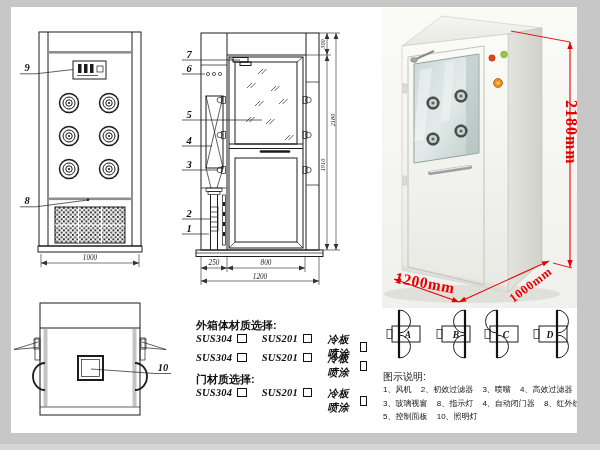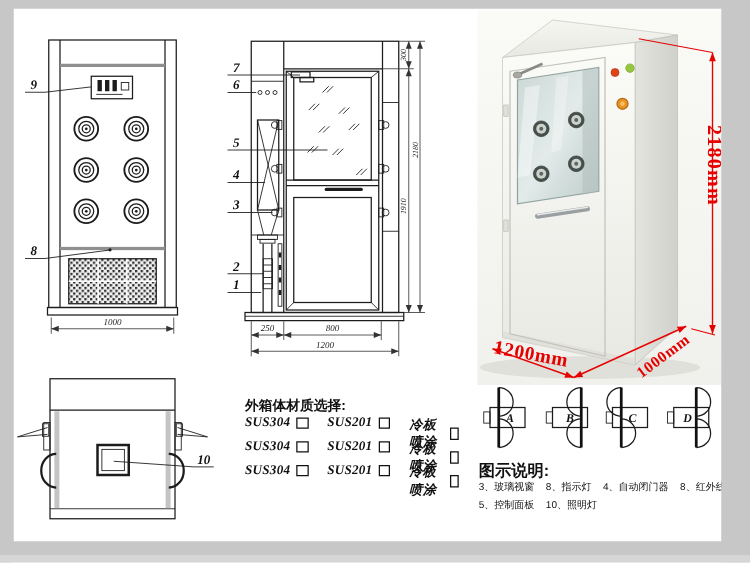--- a/index.html
+++ b/index.html
@@ -25,21 +25,21 @@
   
   .materials{position:absolute;left:196px;top:317px;width:186px}
   .mgroup{margin-bottom:1px}
   .mtitle{font-size:11px;font-weight:700;color:#111;height:16px;line-height:16px}
   .mrow{height:18px;display:flex;align-items:flex-start}
   .mopt{display:flex;align-items:center;margin-right:15px}
   .mlabel{font:italic 600 10.5px "Liberation Serif",serif;color:#111;letter-spacing:.2px;font-style:italic}
   .cb{width:7.5px;height:7.5px;border:1.3px solid #111;margin-left:5px;display:inline-block;background:#fff}
   
   .legend{position:absolute;left:383px;top:370px;width:202px;color:#111}
-  .ltitle{font-size:13px;font-weight:700;height:13px;line-height:13px}
+  .ltitle{font-size:10px;font-weight:400;height:13px;line-height:13px}
   .lrow{font-size:8px;height:13.5px;line-height:13.5px;white-space:nowrap}
   .lrow span{margin-right:7px}
 </style>
 </head>
 <body>
 
 <svg id="drawing-svg" width="600" height="450" viewBox="0 0 600 450">
   <defs>
     <pattern id="mesh" width="4.5" height="4.5" patternUnits="userSpaceOnUse">
       <rect width="4.5" height="4.5" fill="#f0f0f0"></rect>
@@ -431,39 +431,46 @@
           <span class="mlabel">SUS201</span>
           <span class="cb"></span>
         </span>
       <span class="mopt">
           <span class="mlabel">冷板喷涂</span>
           <span class="cb"></span>
         </span>
     </div>
   </div>
   <div class="mgroup">
+    <div class="mtitle">门材质选择:</div>
     <div class="mrow">
       <span class="mopt">
           <span class="mlabel">SUS304</span>
           <span class="cb"></span>
         </span>
       <span class="mopt">
           <span class="mlabel">SUS201</span>
           <span class="cb"></span>
         </span>
       <span class="mopt">
           <span class="mlabel">冷板喷涂</span>
           <span class="cb"></span>
         </span>
     </div>
   </div>
 </div>
 
 <div class="legend">
   <div class="ltitle">图示说明:</div>
+  <div class="lrow">
+    <span>1、风机</span>
+    <span>2、初效过滤器</span>
+    <span>3、喷嘴</span>
+    <span>4、高效过滤器</span>
+  </div>
   <div class="lrow">
     <span>3、玻璃视窗</span>
     <span>8、指示灯</span>
     <span>4、自动闭门器</span>
     <span>8、红外线感应器</span>
   </div>
   <div class="lrow">
     <span>5、控制面板</span>
     <span>10、照明灯</span>
   </div>

